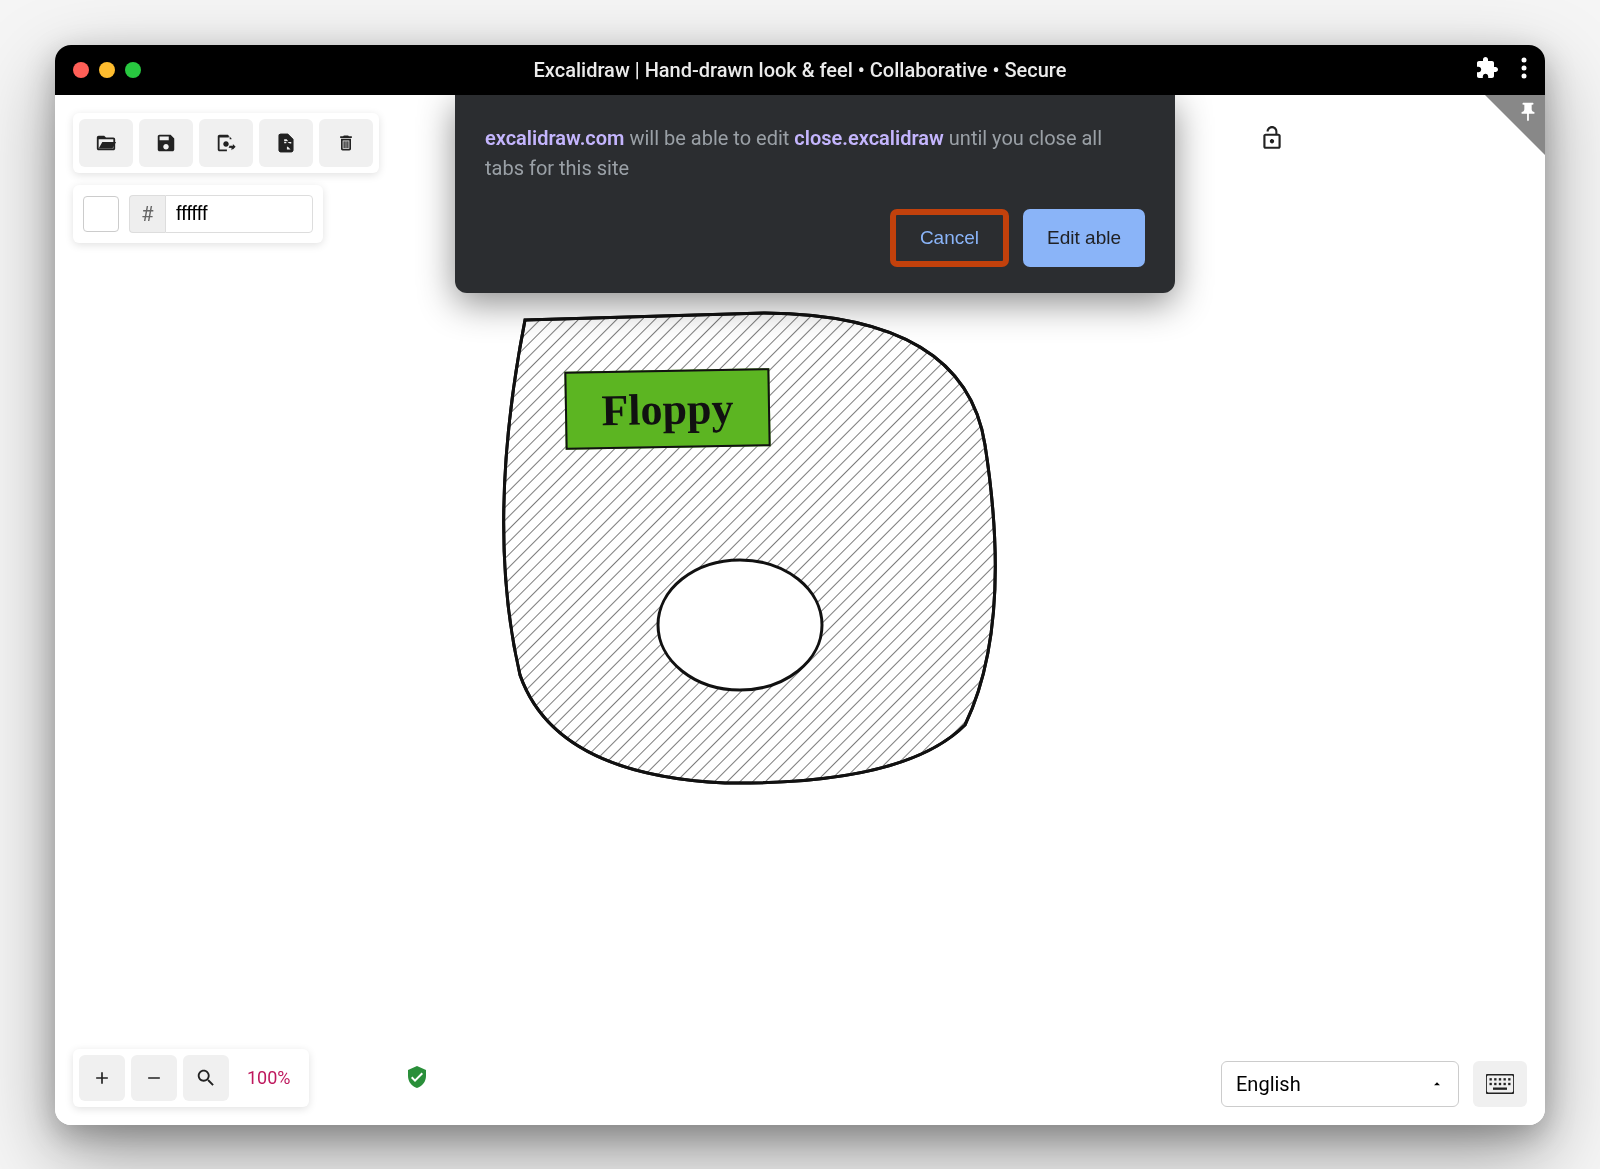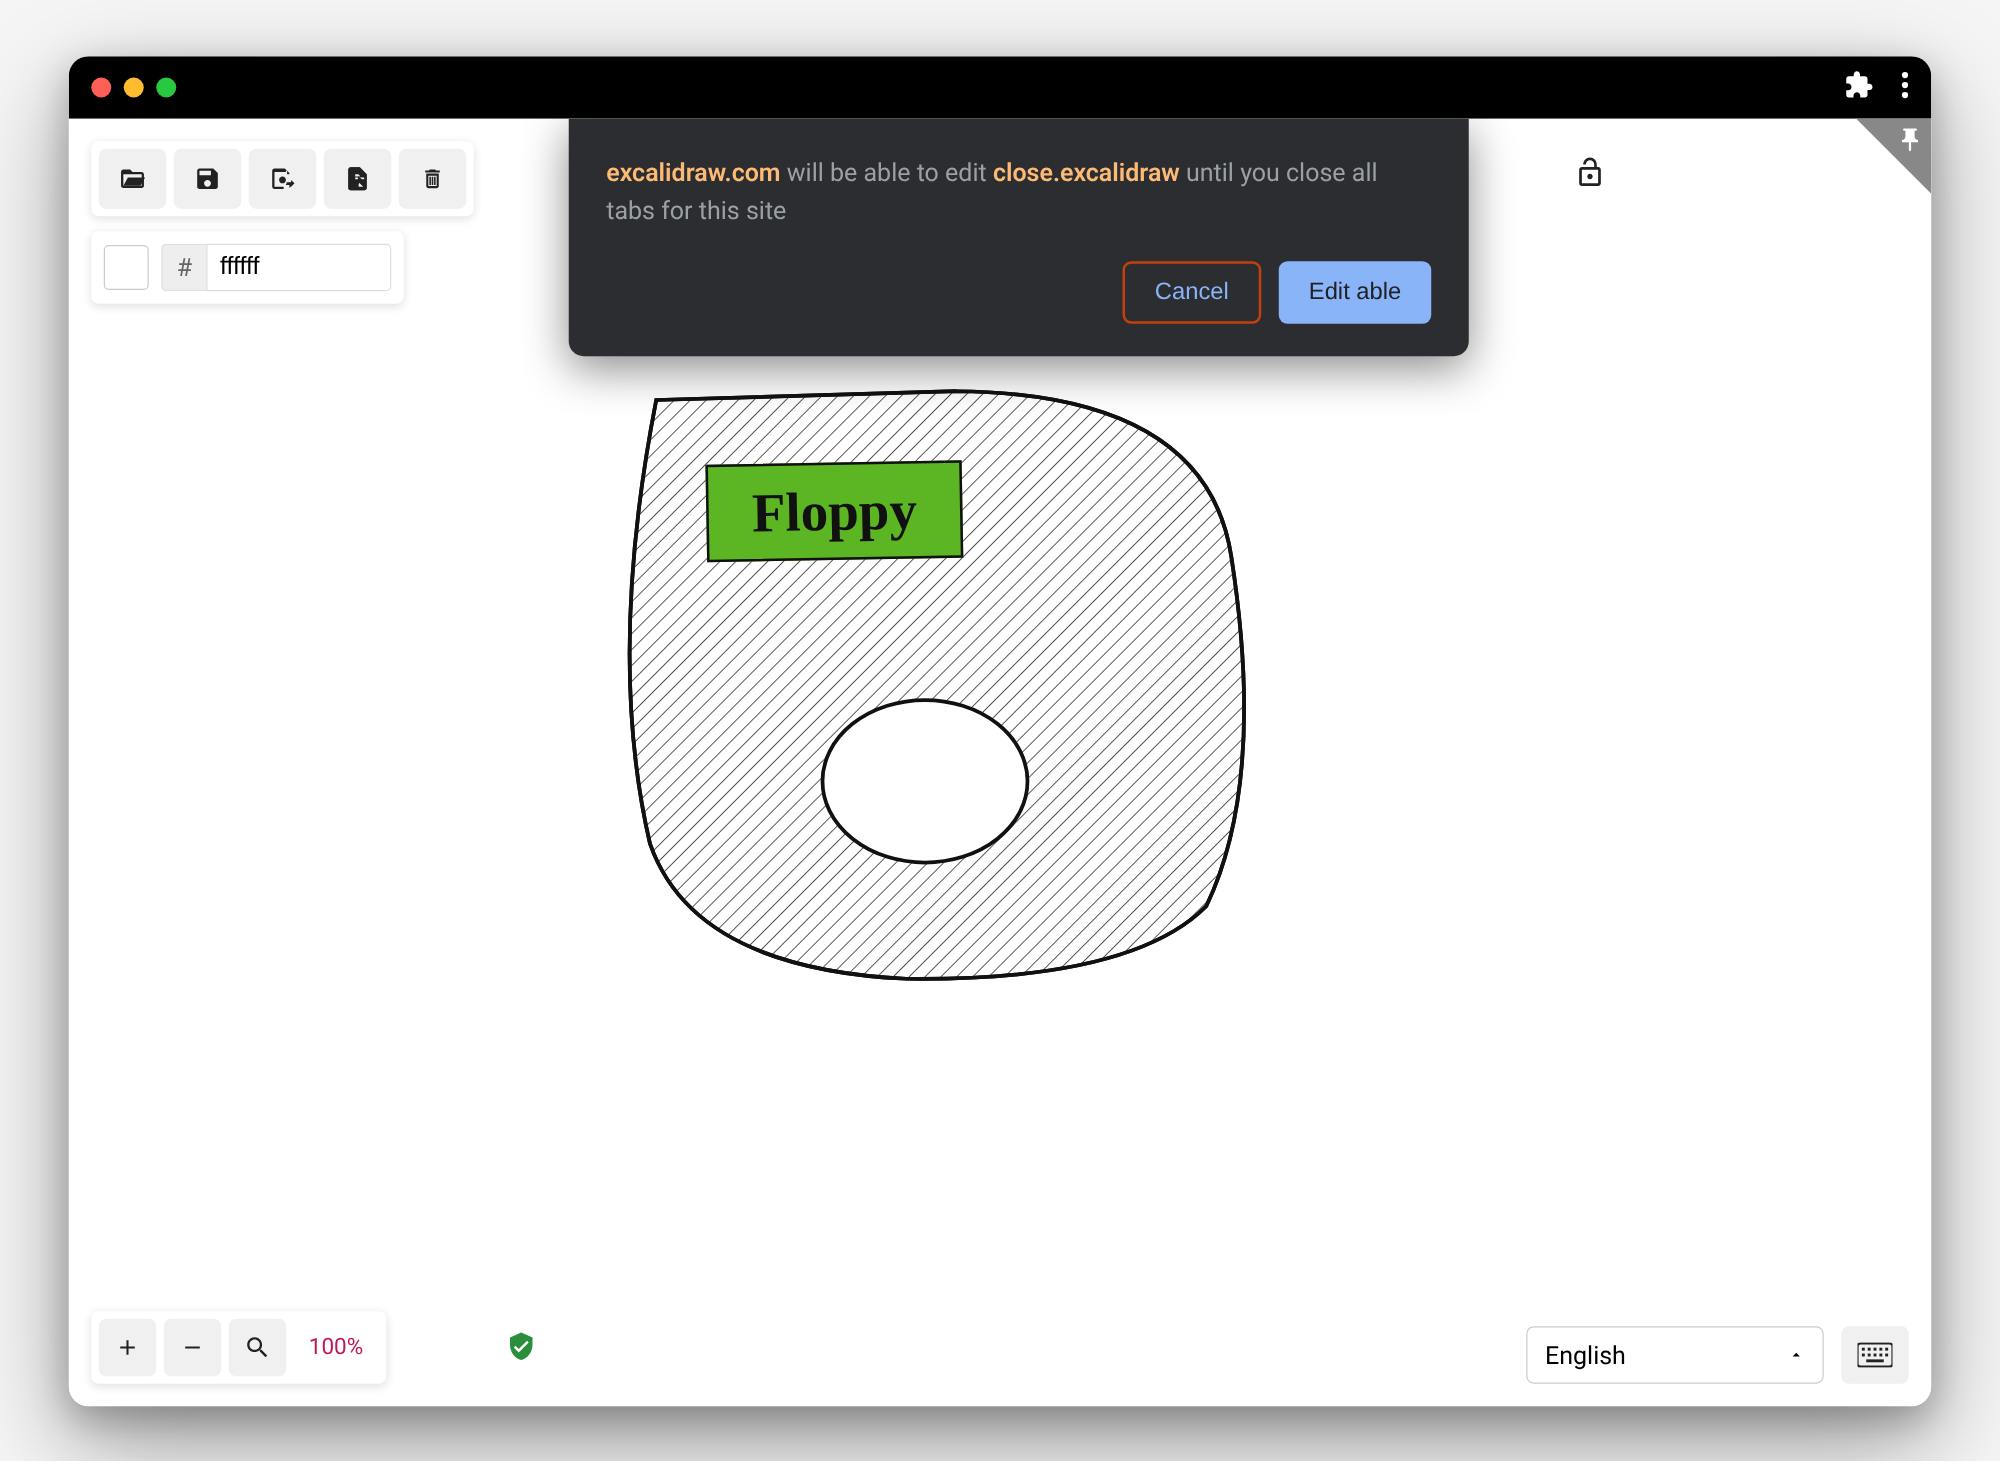--- a/index.html
+++ b/index.html
@@ -184,38 +184,38 @@
     font-size: 24px;
     color: #eee;
     margin-bottom: 14px;
     font-weight: 400;
   }
   .dialog-body {
     font-size: 20px;
     color: #9aa0a6;
     line-height: 1.5;
   }
-  .dialog-body b { color: #fdba74; font-weight: 600; }
+  .dialog-body b { color: #c4b5fd; font-weight: 600; }
   .dialog-actions {
     display: flex;
     justify-content: flex-end;
     gap: 14px;
     margin-top: 26px;
   }
   .dbtn {
     padding: 12px 24px;
     border-radius: 7px;
     font-size: 19px;
     cursor: pointer;
     border: none;
   }
   .dbtn.cancel {
     background: transparent;
     color: #8ab4f8;
-    border: 2px solid #c2410c;
+    border: 6px solid #c2410c;
   }
   .dbtn.primary {
     background: #8ab4f8;
     color: #202124;
     font-weight: 500;
   }
   .bottom-left {
     position: absolute;
     bottom: 18px;
     left: 18px;
@@ -287,20 +287,21 @@
 <body>
 
 <div class="window">
 
   <div class="titlebar">
     <div class="traffic-lights">
       <div class="light red"></div>
       <div class="light yellow"></div>
       <div class="light green"></div>
     </div>
+    <div class="title">Excalidraw | Hand-drawn look &amp; feel • Collaborative • Secure</div>
     <div class="titlebar-right">
       <span class="ext-icon">
         <svg width="24" height="24" viewBox="0 0 24 24" fill="currentColor">
             <path d="M20.5 11H19V7c0-1.1-.9-2-2-2h-4V3.5C13 2.12 11.88 1 10.5 1S8 2.12 8 3.5V5H4c-1.1 0-2 .9-2 2v3.8h1.5c1.49 0 2.7 1.21 2.7 2.7s-1.21 2.7-2.7 2.7H2V20c0 1.1.9 2 2 2h3.8v-1.5c0-1.49 1.21-2.7 2.7-2.7s2.7 1.21 2.7 2.7V22H17c1.1 0 2-.9 2-2v-4h1.5c1.38 0 2.5-1.12 2.5-2.5S21.88 11 20.5 11z"></path>
           </svg>
       </span>
       <span class="menu-icon">
         <svg width="6" height="24" viewBox="0 0 6 24" fill="currentColor">
             <circle cx="3" cy="4" r="2.5"></circle>
             <circle cx="3" cy="12" r="2.5"></circle>

